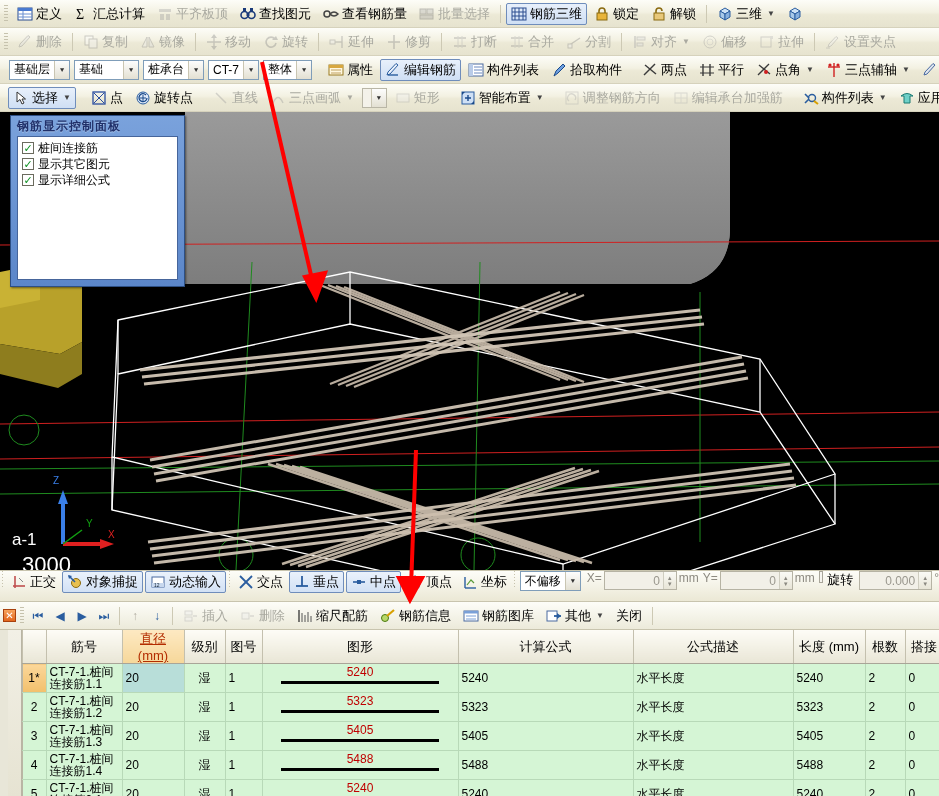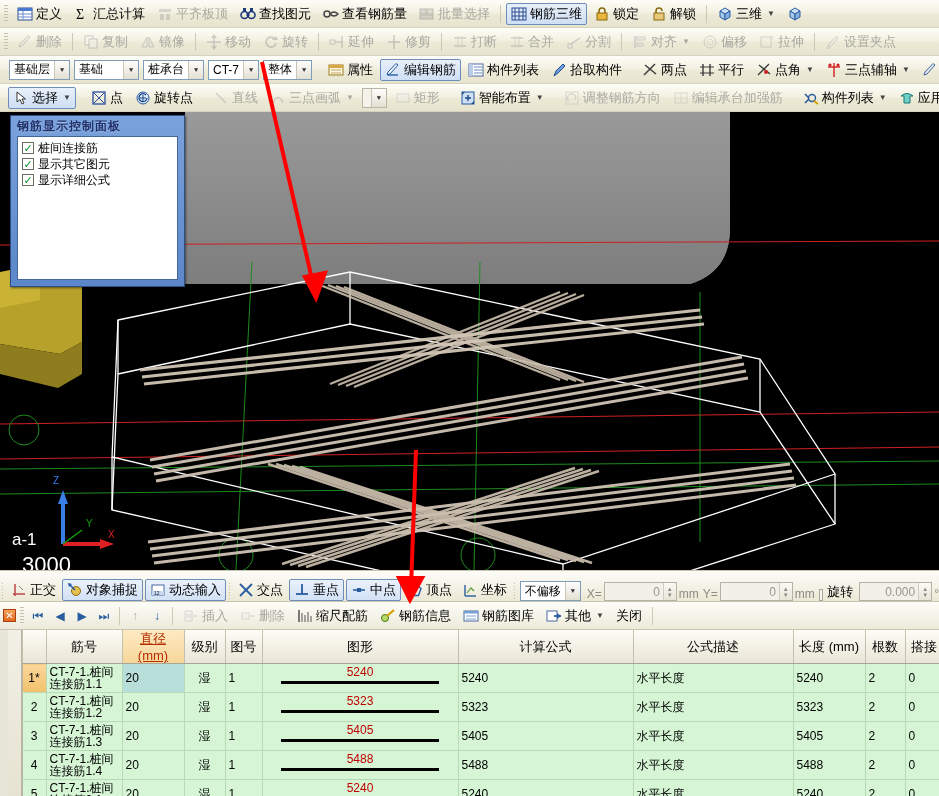--- a/index.html
+++ b/index.html
@@ -99,21 +99,21 @@
   }
   .chk i { font-style: normal; color: #0a8f1e; font-size: 11px; line-height: 1; font-weight: bold; }
   .chk-lbl { font-size: 12px; color: #000; }
 
   
   .vp-label { position: absolute; color: #fff; font-family: "Liberation Sans",sans-serif; }
 
   
   #snapbar {
     position: absolute; left: 0; top: 570px; width: 939px; height: 32px;
-    display: flex; align-items: flex-end;
+    display: flex; align-items: flex-start;
     background: linear-gradient(to bottom,#fdfdf8,#ebe8d5);
     border-top: 1px solid #c8c4ae; border-bottom: 1px solid #c8c4ae;
     white-space: nowrap; overflow: hidden;
   }
   .snap-item {
     display: inline-flex; align-items: center; gap: 3px;
     height: 22px; padding: 0 4px; margin: 0 1px; font-size: 13px;
   }
   .snap-item.on {
     border: 1px solid #6f8dbb; border-radius: 2px;

